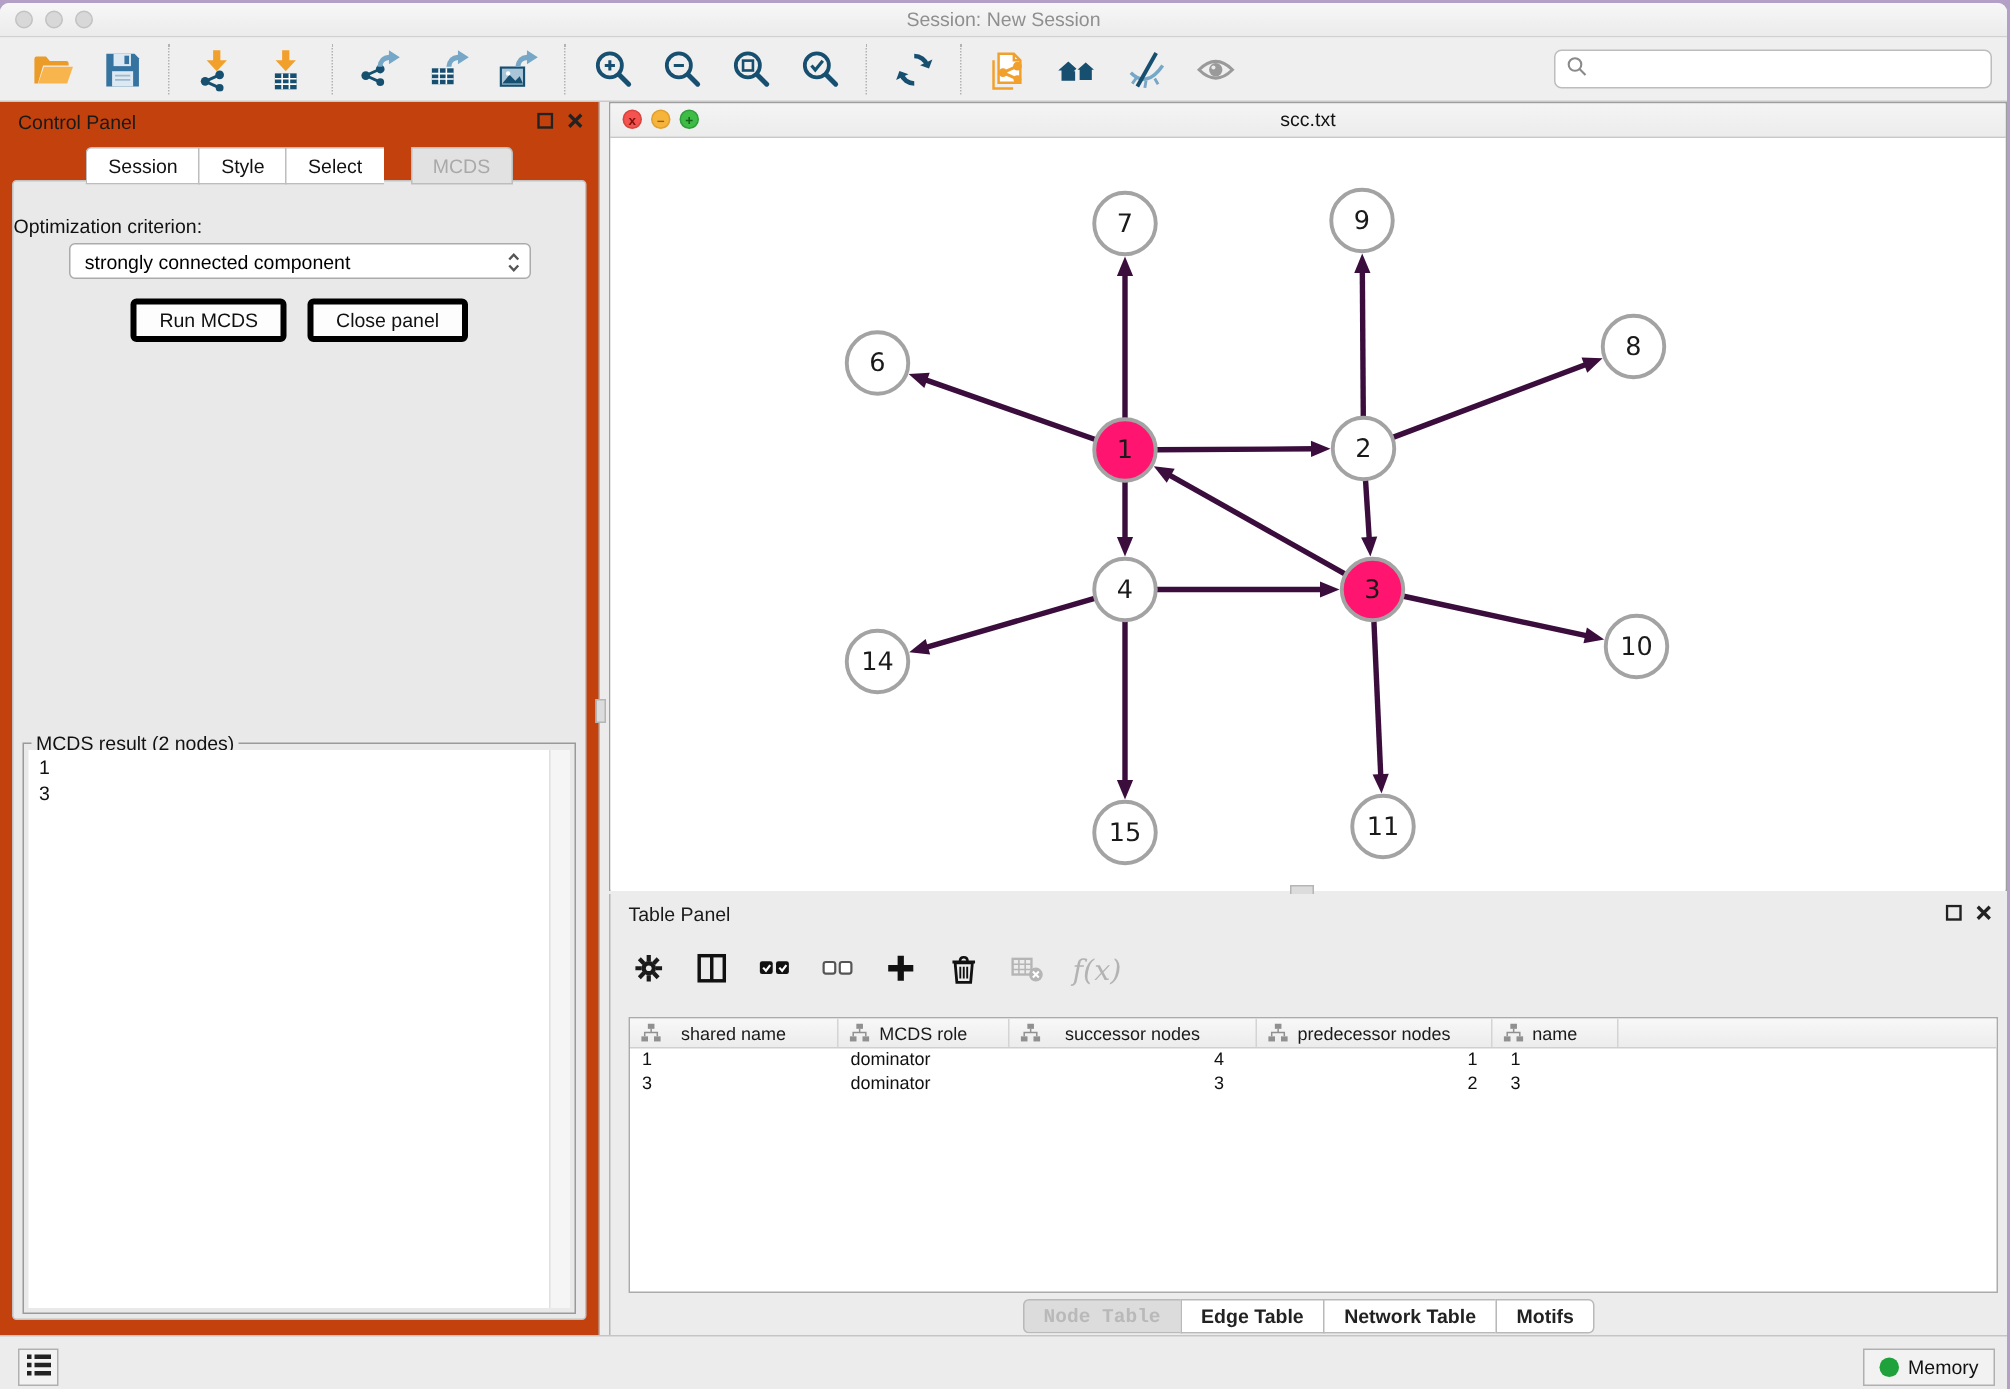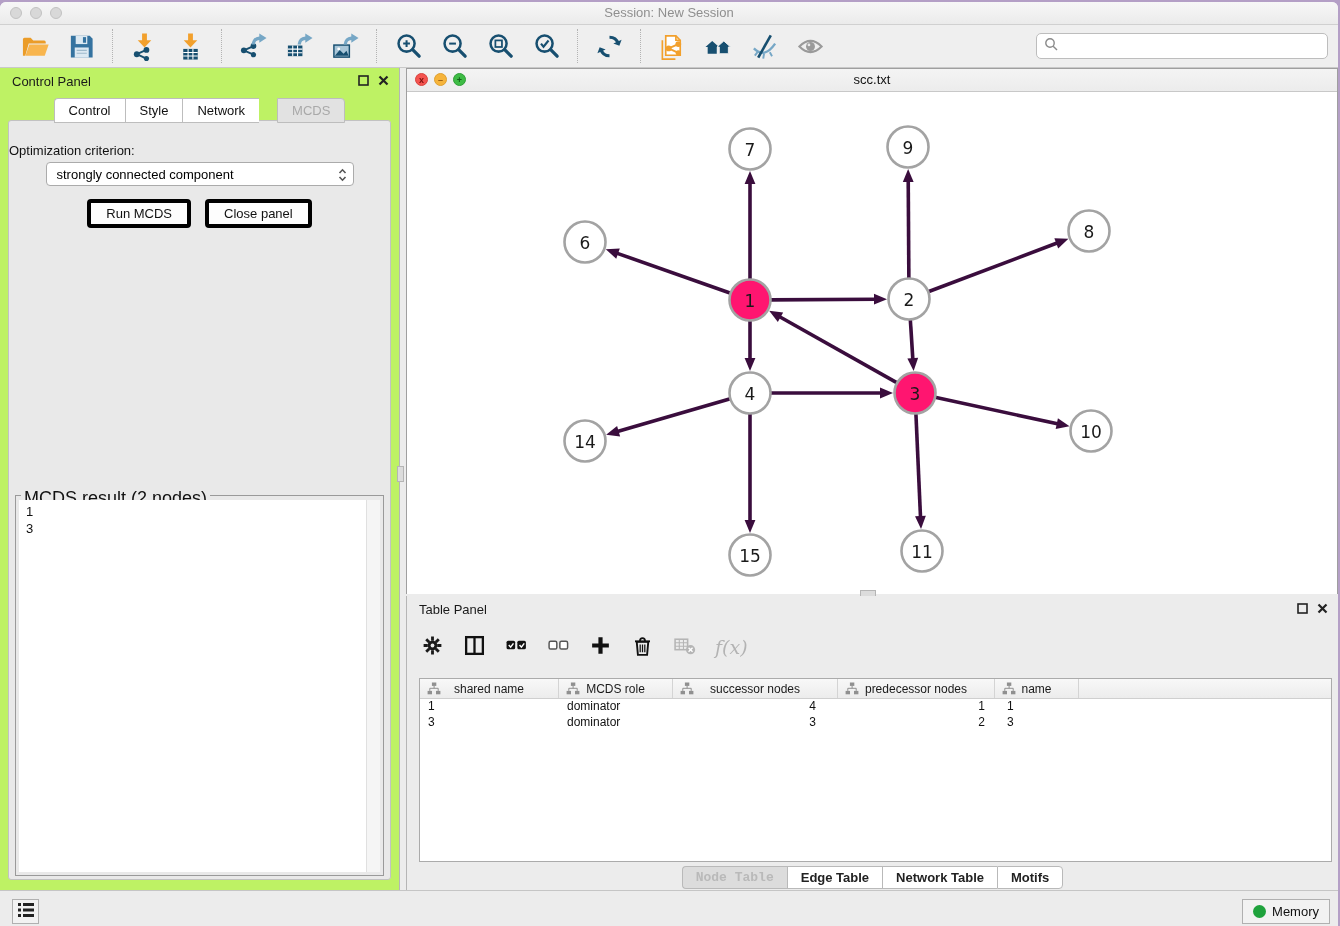--- a/index.html
+++ b/index.html
@@ -22,21 +22,21 @@
   .toolbar{position:absolute;left:0;top:23px;width:100%;height:43px;background:#efefef;
     border-bottom:1px solid #c9c9c9;display:flex;align-items:center;padding-left:12px;box-sizing:border-box;}
   .tb-btn{background:none;border:none;padding:0;margin:0 7px;width:32px;height:32px;cursor:pointer;display:flex;align-items:center;justify-content:center;}
   .tb-btn svg{width:29px;height:29px;display:block;}
   .tb-divider{height:34px;border-left:1px dotted #b3b3b3;margin:0 8px;}
   .searchbox{position:absolute;right:10px;top:8px;width:292px;height:26px;background:#fff;
     border:1px solid #bdbdbd;border-radius:5px;display:flex;align-items:center;box-sizing:border-box;padding-left:7px;}
   .searchbox input{border:none;outline:none;flex:1;font-size:13px;background:transparent;margin-left:5px;height:20px;}
 
   
-  .control-panel{position:absolute;left:0;top:66px;width:400px;height:822px;background:#bef264;
+  .control-panel{position:absolute;left:0;top:66px;width:400px;height:822px;background:#c2410c;
     border-right:1px solid #b5b5b5;box-sizing:border-box;}
   .panel-head{position:relative;height:28px;}
   .panel-head .ph-title{position:absolute;left:12px;top:6px;font-size:13px;color:#1a1a1a;}
   .panel-head .ph-btns{position:absolute;right:10px;top:7px;display:flex;gap:9px;align-items:center;}
   .ph-btn{background:none;border:none;padding:0;cursor:pointer;display:flex;}
 
   .cp-tabs{position:absolute;left:0;top:30px;width:100%;display:flex;justify-content:center;z-index:2;}
   .cp-tab{font-size:13px;padding:4px 14px;background:#fff;border:1px solid #bdbdbd;border-right:none;color:#111;cursor:pointer;}
   .cp-tab:first-child{border-radius:4px 0 0 0;}
   .cp-tab:last-child{border-right:1px solid #bdbdbd;border-radius:0 4px 0 0;margin-left:18px;}
@@ -46,21 +46,21 @@
     border:1px solid #c2c2c2;border-radius:3px;}
   .opt-label{font-size:13px;margin-top:22px;color:#111;}
   .criterion{width:308px;height:24px;margin:4px auto 0 auto;background:#fff;border:1px solid #ababab;border-radius:4px;
     display:flex;align-items:center;font-size:13px;padding-left:10px;box-sizing:border-box;cursor:pointer;position:relative;}
   .criterion .chev{position:absolute;right:5px;top:4px;}
   .cp-buttons{display:flex;justify-content:center;gap:14px;margin-top:13px;}
   .cp-buttons button{font-size:13px;font-family:"Liberation Sans",sans-serif;background:#fdfdfd;border:4px solid #000000;
     border-radius:4px;padding:3px 15px;cursor:pointer;color:#111;}
 
   .result-group{position:absolute;left:6px;right:6px;top:374px;bottom:3px;border:1px solid #9a9a9a;}
-  .result-title{position:absolute;top:-8px;left:5px;background:#e9e9e9;padding:0 3px;font-size:18px;color:#111;}
+  .result-title{position:absolute;top:-8px;left:5px;background:#e9e9e9;padding:0 3px;font-size:13px;color:#111;}
   .result-area{position:absolute;inset:4px 3px 3px 3px;background:#fff;}
   .result-lines{padding:3px 7px;font-size:13px;line-height:17px;color:#111;}
   .result-scroll{position:absolute;right:0;top:0;bottom:0;width:13px;background:#f5f5f5;border-left:1px solid #e0e0e0;}
 
   
   .net-window{position:absolute;left:406px;top:66px;width:932px;height:526px;background:#fff;
     border:1px solid #9f9f9f;box-sizing:border-box;}
   .net-titlebar{position:relative;height:22px;background:linear-gradient(#f4f4f4,#ececec);border-bottom:1px solid #c8c8c8;}
   .net-lights{position:absolute;left:8px;top:4px;display:flex;gap:6px;}
   .tl{width:13px;height:13px;border-radius:50%;font-size:9px;line-height:12px;text-align:center;box-sizing:border-box;cursor:pointer;font-weight:bold;}
@@ -314,23 +314,23 @@
             </svg>
           </button>
         <button class="ph-btn">
             <svg width="11" height="11">
               <path d="M1.5 1.5 L9.5 9.5 M9.5 1.5 L1.5 9.5" stroke="#222" stroke-width="2.2"></path>
             </svg>
           </button>
       </span>
     </div>
     <div class="cp-tabs">
-        <div class="cp-tab">Control</div>
+        <div class="cp-tab">Session</div>
         <div class="cp-tab">Style</div>
-        <div class="cp-tab">Network</div>
+        <div class="cp-tab">Select</div>
         <div class="cp-tab selected">MCDS</div>
       </div>
     <div class="cp-body">
       <div class="opt-label">Optimization criterion:</div>
       <div class="criterion">
         <span>strongly connected component</span>
         <span class="chev">
           <svg width="11" height="16" viewBox="0 0 11 16">
               <path d="M2.5 6 L5.5 2.8 L8.5 6" fill="none" stroke="#555" stroke-width="1.6"></path>
               <path d="M2.5 10 L5.5 13.2 L8.5 10" fill="none" stroke="#555" stroke-width="1.6"></path>

